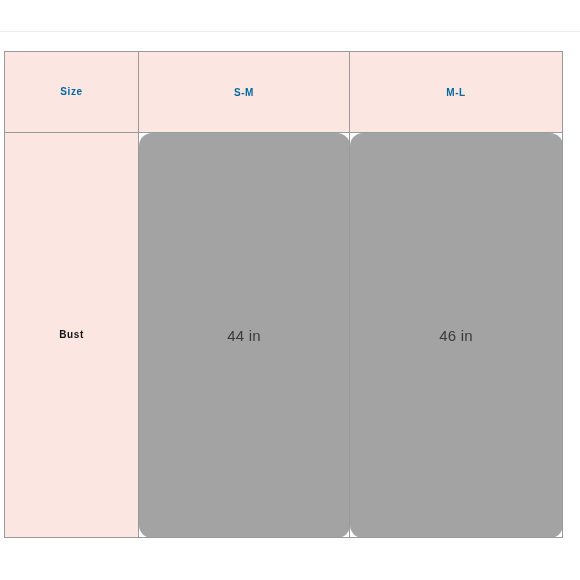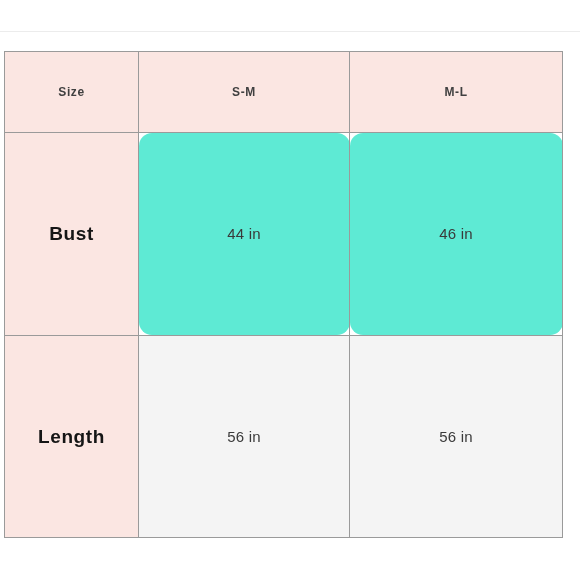--- a/index.html
+++ b/index.html
@@ -59,51 +59,51 @@
     padding: 0 4px;
     text-align: center;
     vertical-align: middle;
     height: 81px;
     box-sizing: border-box;
   }
 
   
   tr.header-row th {
     background: #fbe6e2;
-    color: #404040;
+    color: #0369a1;
     font-weight: bold;
-    font-size: 12px;
+    font-size: 10px;
     letter-spacing: 0.6px;
   }
 
   
   td.row-label,
   th.row-label {
     background: #fbe6e2;
     color: #151515;
     font-weight: bold;
-    font-size: 19px;
+    font-size: 10px;
     letter-spacing: 0.6px;
     line-height: 1.55;
   }
 
   
   td.value {
     color: #3a3a3a;
     font-weight: normal;
     font-size: 15px;
     letter-spacing: 0.2px;
   }
 
   tr.zebra td.value {
     background: #f4f4f4;
   }
 
   tr.plain td.value {
-    background: #5eead4;
+    background: #a3a3a3;
     border-radius: 13px;
   }
 </style>
 </head>
 <body>
 
 <div class="page">
 
   <div class="top-rule"></div>
 
@@ -124,24 +124,19 @@
       <tbody>
 
         <tr class="plain">
           <th class="row-label" scope="row">Bust</th>
           <td class="value">44 in</td>
           <td class="value">46 in</td>
         </tr>
 
 
 
-        <tr class="zebra">
-          <th class="row-label" scope="row">Length</th>
-          <td class="value">56 in</td>
-          <td class="value">56 in</td>
-        </tr>
 
 
       </tbody>
     </table>
   </div>
 
 </div>
 
 </body></html>

